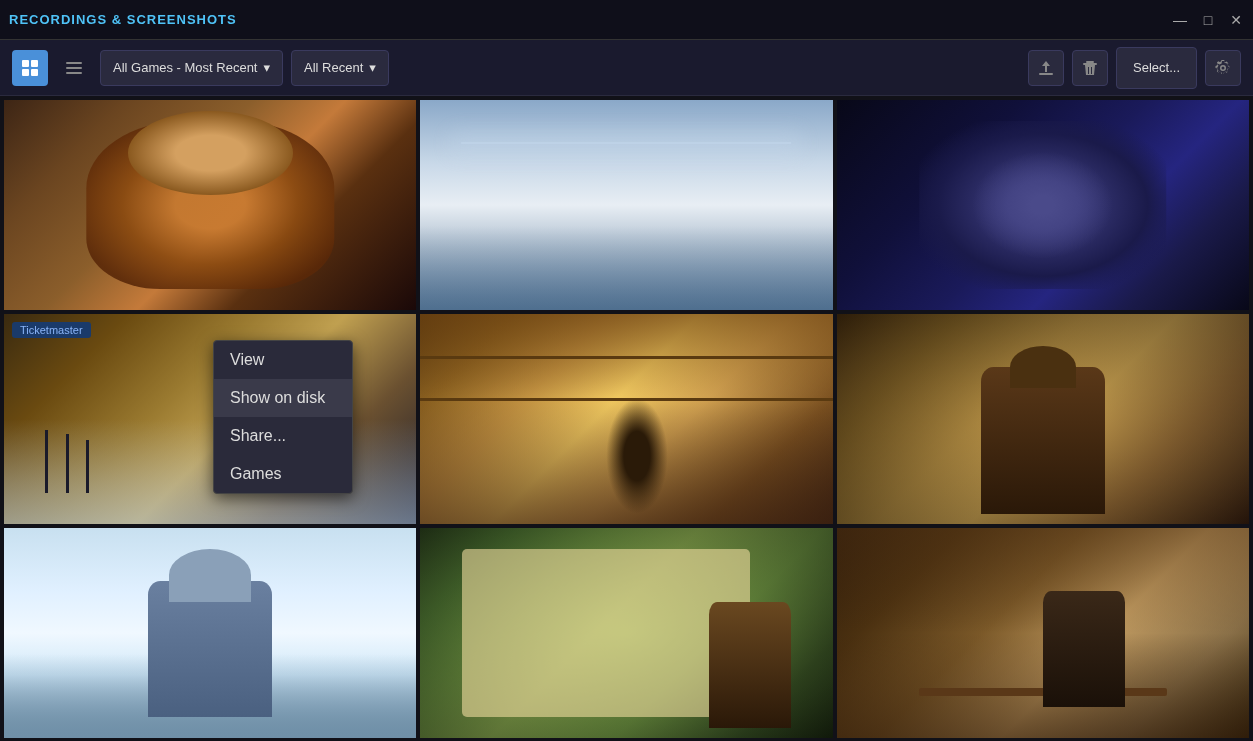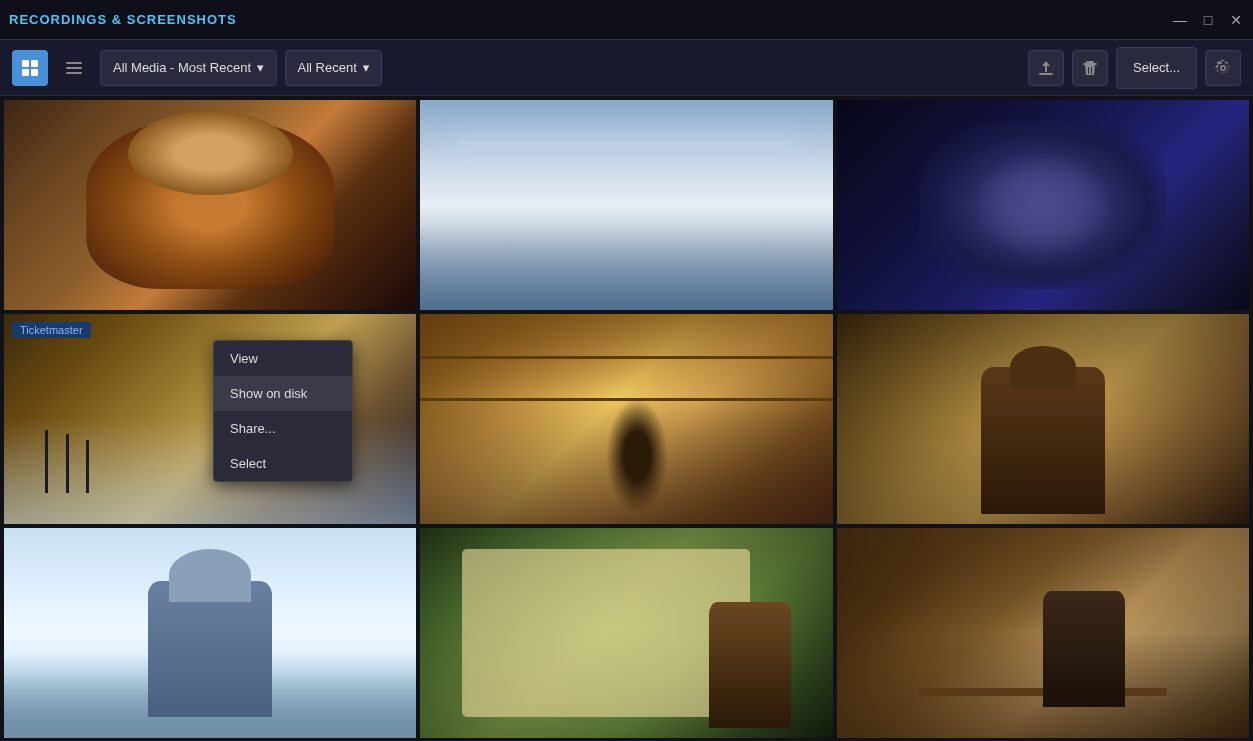--- a/index.html
+++ b/index.html
@@ -149,21 +149,21 @@
       border: 1px solid #444;
       border-radius: 4px;
       width: 140px;
       box-shadow: 0 4px 16px rgba(0,0,0,0.6);
       z-index: 100;
       overflow: hidden;
     }
     .context-menu-item {
       padding: 10px 16px;
       color: #ddd;
-      font-size: 13px;
+      font-size: 16px;
       cursor: pointer;
     }
     .context-menu-item.highlighted {
       background: #3a3a4a;
     }
 
     
     .ticket-badge {
       position: absolute;
       top: 8px;
@@ -226,21 +226,21 @@
     </svg>
   </button>
   <button class="view-btn inactive">
     <svg width="18" height="18" viewBox="0 0 18 18" fill="#888">
       <rect x="1" y="3" width="16" height="2" rx="1"></rect>
       <rect x="1" y="8" width="16" height="2" rx="1"></rect>
       <rect x="1" y="13" width="16" height="2" rx="1"></rect>
     </svg>
   </button>
   <button class="dropdown-btn">
-    <span>All Media - Most Recent</span>
+    <span>All Games - Most Recent</span>
     <span>▾</span>
   </button>
   <button class="dropdown-btn">
     <span>All Recent</span>
     <span>▾</span>
   </button>
   <div class="spacer"></div>
   <div class="toolbar-right">
     <button class="icon-btn">
       <svg width="18" height="18" viewBox="0 0 18 18" fill="#888">
@@ -348,14 +348,14 @@
 
       <div style="position:absolute;bottom:15%;left:50%;width:20%;height:55%;background:linear-gradient(0deg,#1a1008,#3a2818);border-radius:10% 10% 0 0;"></div>
     </div>
   </div>
 </div>
 
 <div class="context-menu">
   <div class="context-menu-item">View</div>
   <div class="context-menu-item highlighted">Show on disk</div>
   <div class="context-menu-item">Share...</div>
-  <div class="context-menu-item">Select</div>
+  <div class="context-menu-item">Games</div>
 </div>
 
 </body></html>

